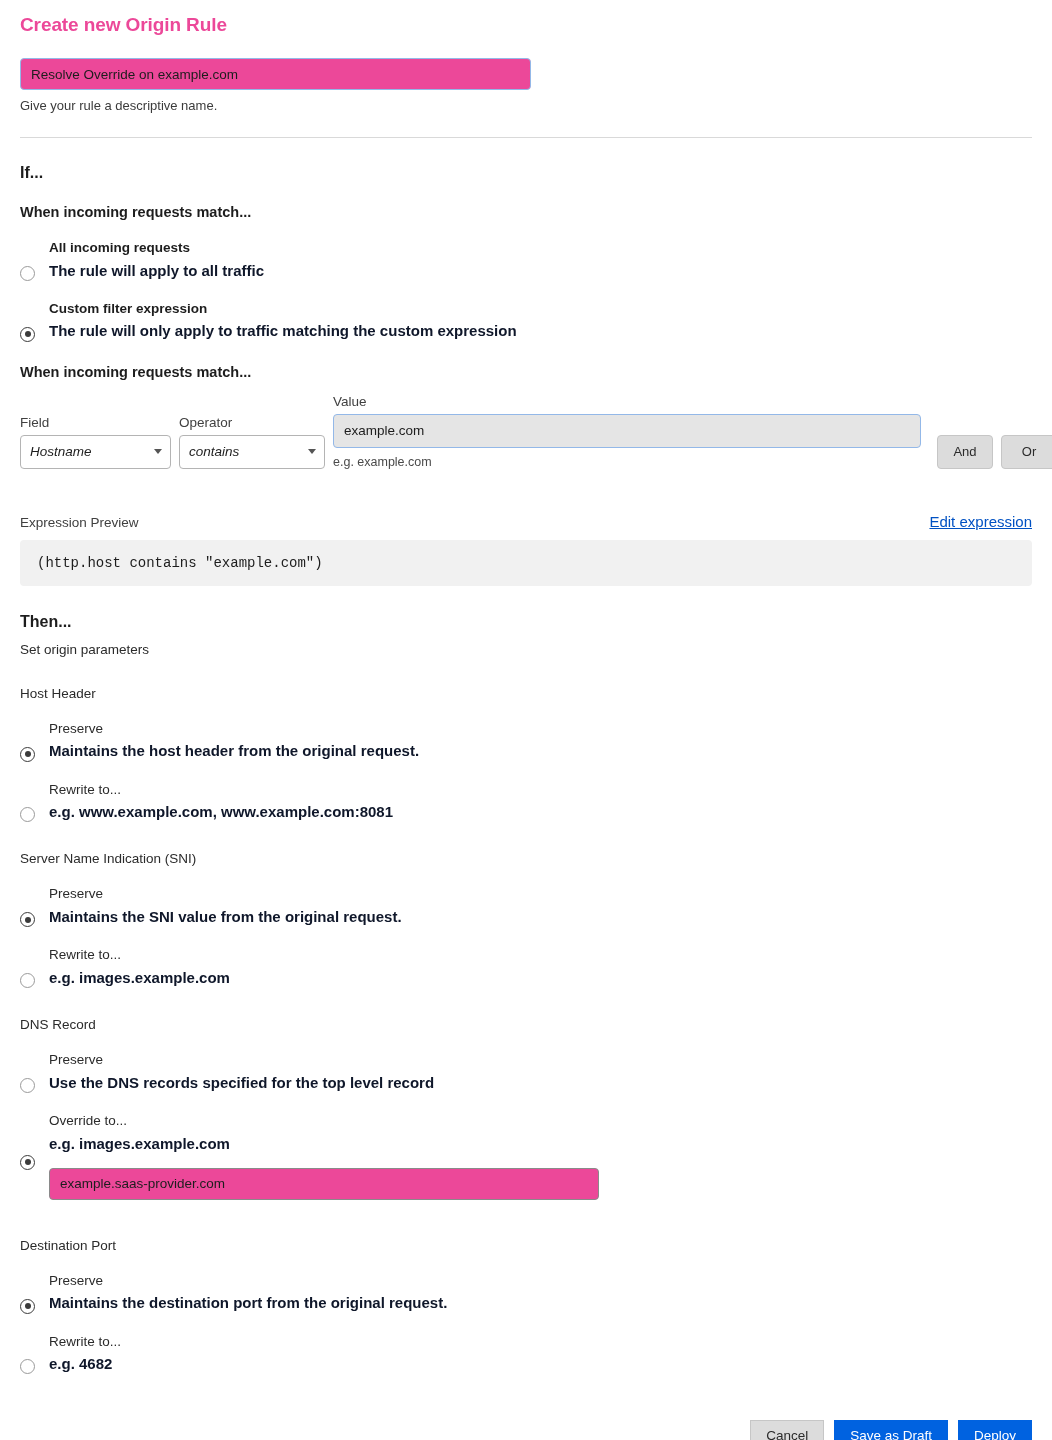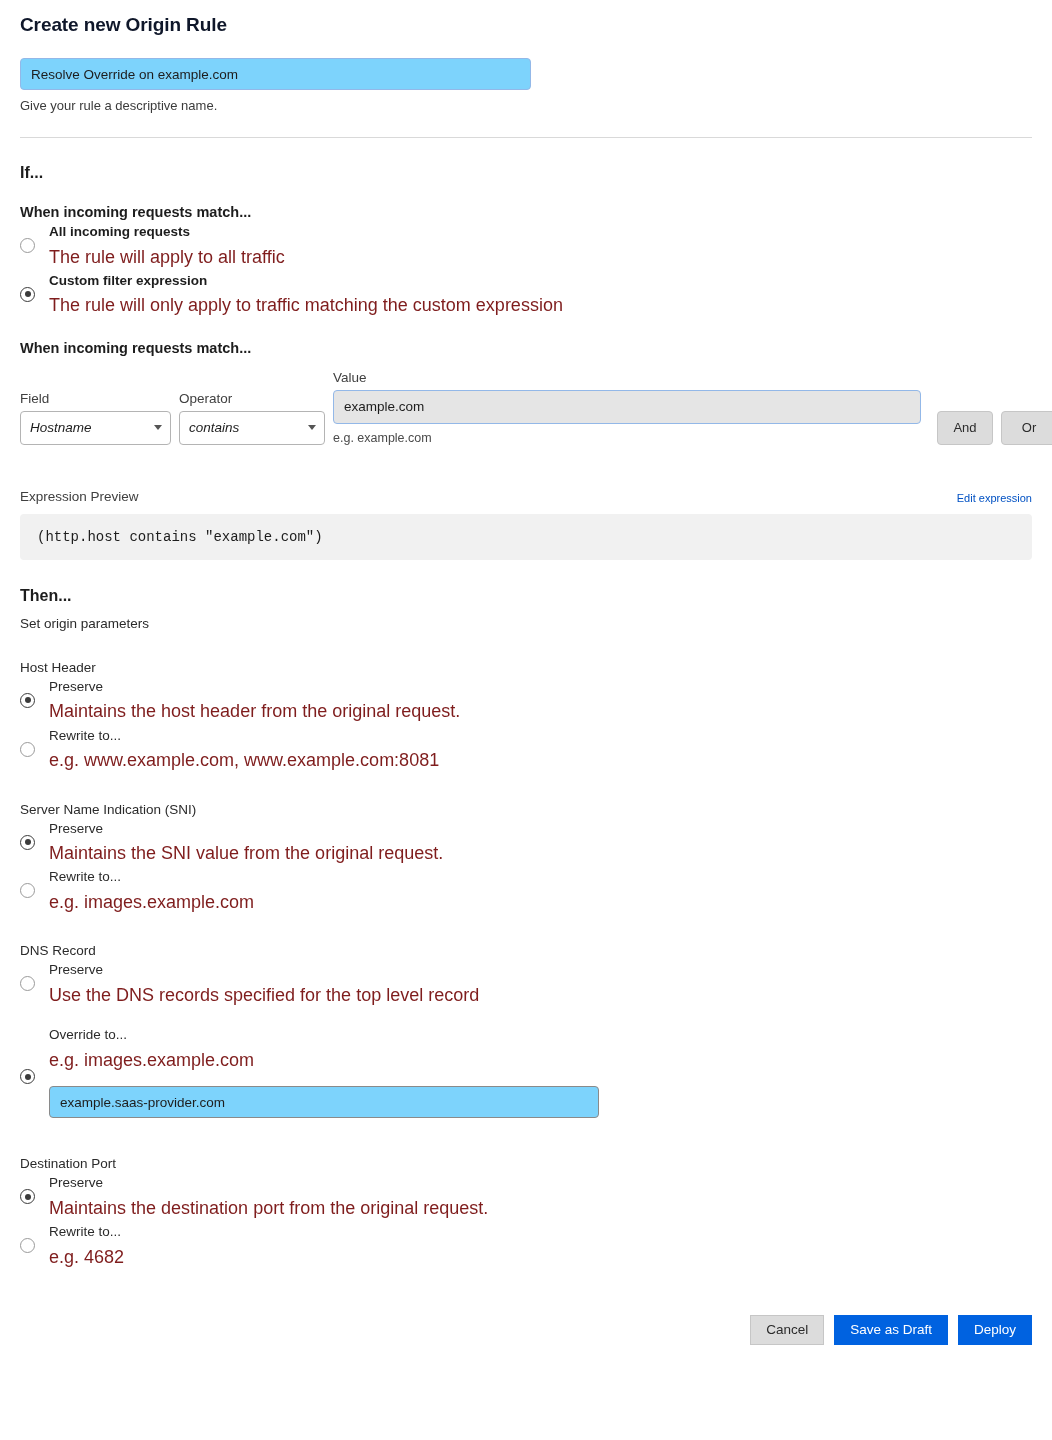--- a/index.html
+++ b/index.html
@@ -15,40 +15,40 @@
     min-height: 1440px;
     position: relative;
   }
   .page {
     padding: 14px 20px 0 20px;
     width: 1052px;
   }
   .page-title {
     font-size: 19px;
     font-weight: bold;
-    color: #0f172a;
+    color: #ec4899;
     margin: 0 0 22px 0;
     letter-spacing: -0.1px;
   }
   .field-label {
     font-size: 13.5px;
     color: #404040;
     margin-bottom: 6px;
   }
   .text-input {
     display: block;
     height: 32px;
     border: 1px solid #93b8e8;
     border-radius: 4px;
     padding: 0 10px;
     font-size: 13.5px;
     font-family: "Liberation Sans", sans-serif;
     color: #1d1d1d;
     outline: none;
-    background: #7dd3fc;
+    background: #ec4899;
   }
   #rule-name-input { width: 511px; }
   .help-text {
     font-size: 13px;
     color: #3b3b3b;
     margin-top: 8px;
   }
   .divider {
     border: none;
     border-top: 1px solid #d9d9d9;
@@ -62,22 +62,22 @@
     margin: 26px 0 0 0;
   }
   .sub-heading {
     font-size: 14.5px;
     font-weight: bold;
     color: #1d1d1d;
     margin: 22px 0 0 0;
   }
   .radio-row {
     display: flex;
-    align-items: center;
-    margin-top: 0;
+    align-items: flex-end;
+    margin-top: 16px;
   }
   .radio {
     width: 15px;
     height: 15px;
     border-radius: 50%;
     border: 1px solid #9a9a9a;
     background: #fff;
     flex: 0 0 auto;
     margin-right: 14px;
     margin-top: 2px;
@@ -96,23 +96,24 @@
   .radio-title-bold {
     font-size: 13.5px;
     font-weight: bold;
     color: #1d1d1d;
   }
   .radio-title {
     font-size: 13.5px;
     color: #2b2b2b;
   }
   .radio-desc {
-    font-size: 18px;
-    color: #7f1d1d;
+    font-size: 15px;
+    color: #0f172a;
     margin-top: 3px;
+    font-weight: bold;
   }
   
   .expr-row {
     display: flex;
     align-items: flex-end;
     margin-top: 14px;
   }
   .expr-col { margin-right: 8px; }
   .expr-col .field-label { margin-bottom: 5px; }
   .select-wrap {
@@ -171,22 +172,23 @@
   }
   .preview-head {
     display: flex;
     justify-content: space-between;
     align-items: flex-end;
     width: 1012px;
     margin-top: 44px;
   }
   .preview-label { font-size: 13.5px; color: #404040; }
   .edit-expr {
-    font-size: 11px;
+    font-size: 15px;
     color: #0051c3;
+    text-decoration: underline;
     cursor: pointer;
     padding-left: 24px;
   }
   .preview-box {
     width: 1012px;
     background: #f1f1f1;
     border-radius: 4px;
     margin-top: 10px;
     padding: 15px 17px;
     font-family: "Liberation Mono", monospace;

